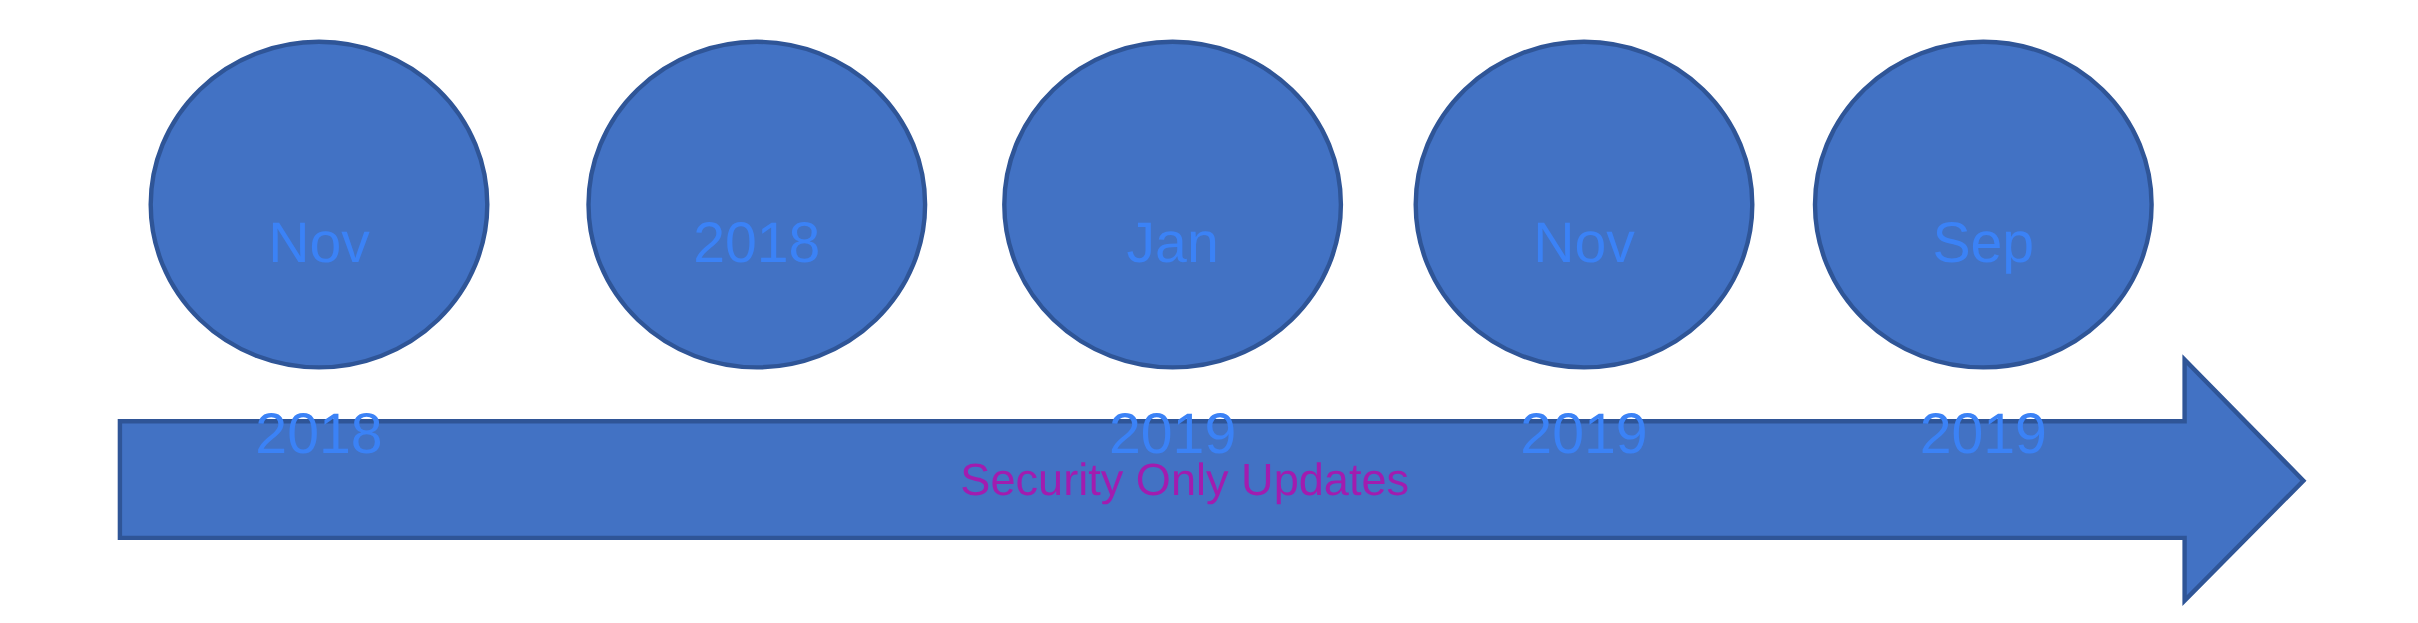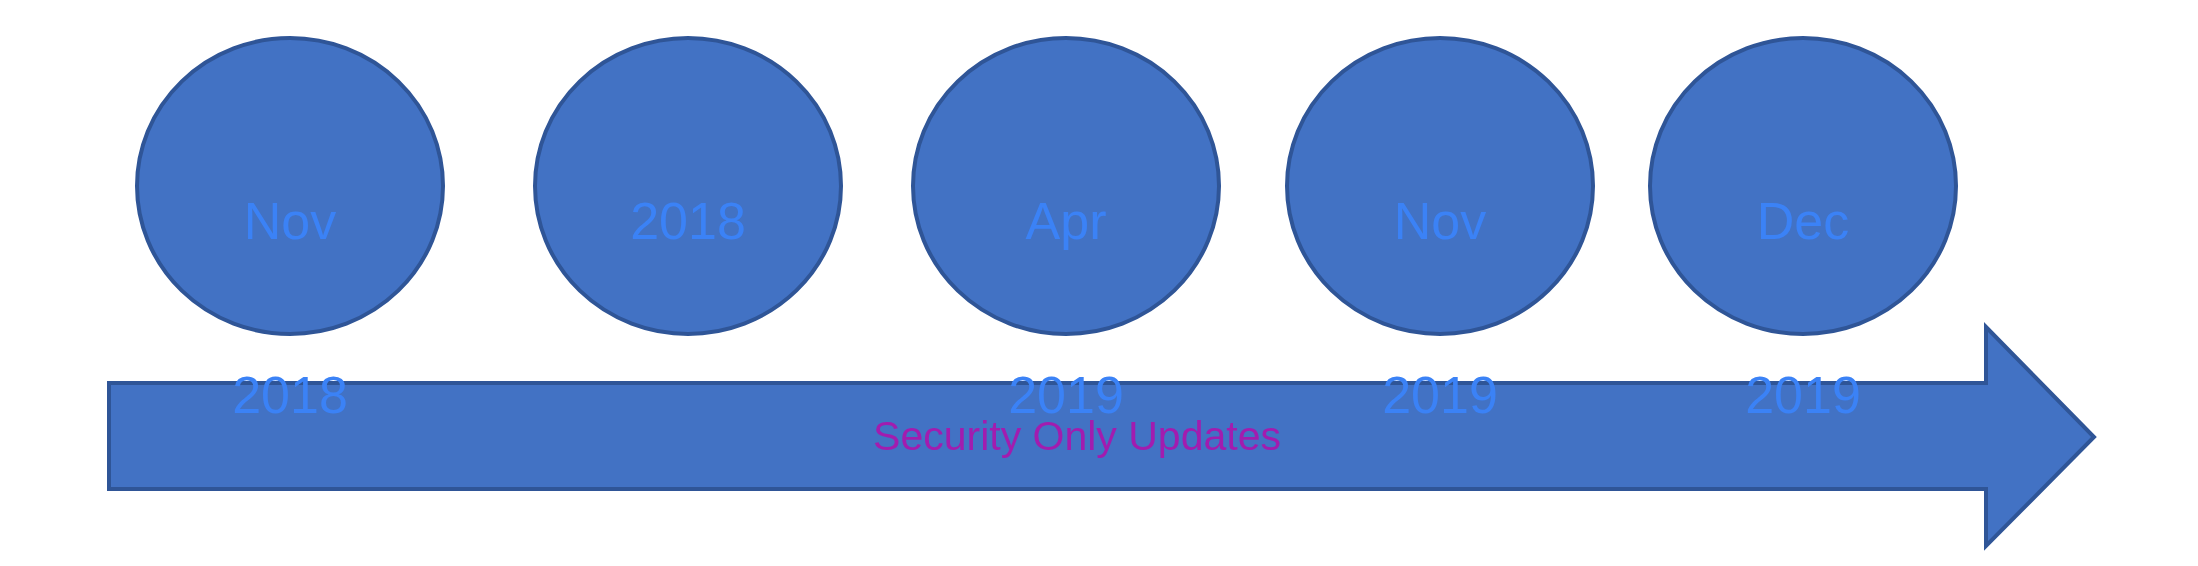--- a/index.html
+++ b/index.html
@@ -83,29 +83,29 @@
   <div class="node-label" style="left:140px; top:76px; width:300px;">
     <span class="label-month">Nov</span>
     <span class="label-year">2018</span>
   </div>
 
   <div class="node-label" style="left:538px; top:76px; width:300px;">
     <span class="label-year">2018</span>
   </div>
 
   <div class="node-label" style="left:916px; top:76px; width:300px;">
-    <span class="label-month">Apr</span>
+    <span class="label-month">Jan</span>
     <span class="label-year">2019</span>
   </div>
 
   <div class="node-label" style="left:1290px; top:76px; width:300px;">
     <span class="label-month">Nov</span>
     <span class="label-year">2019</span>
   </div>
 
   <div class="node-label" style="left:1653px; top:76px; width:300px;">
-    <span class="label-month">Dec</span>
+    <span class="label-month">Sep</span>
     <span class="label-year">2019</span>
   </div>
 
   <div class="arrow-label" style="left:727px; top:408px; width:700px;">Security Only Updates</div>
 
 </div>
 
 </body></html>

